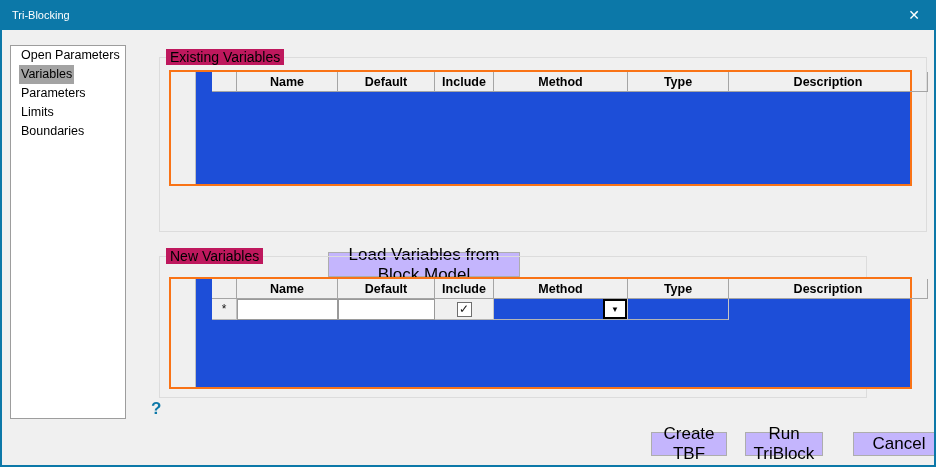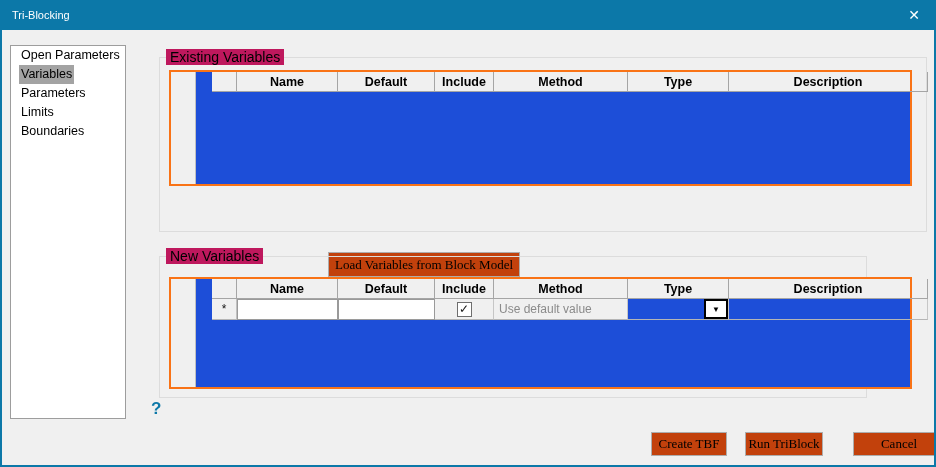--- a/index.html
+++ b/index.html
@@ -77,22 +77,22 @@
     font-size:12px; color:#1a1a1a; line-height:1;
   }
   .combo-btn {
     position:absolute; right:0px; top:0px; width:24px; height:20px;
     background:#fff; border:2px solid #000;
     display:flex; align-items:center; justify-content:center;
     font-size:8px; color:#000;
   }
   
   .btn {
-    position:absolute; background:#c2410c; border:1px solid #adadad;
-    font-family:Liberation Serif, serif; font-size:13px; color:#000;
+    position:absolute; background:#c4b5fd; border:1px solid #adadad;
+    font-family:Liberation Sans, sans-serif; font-size:17px; color:#000;
     display:flex; align-items:center; justify-content:center; cursor:default;
   }
   #btn-load   { left:168px; top:194px; width:192px; height:25px; }
   #btn-create { left:649px; top:432px; width:76px;  height:24px;text-align:center; }
   #btn-run    { left:743px; top:432px; width:78px;  height:24px;text-align:center; }
   #btn-cancel { left:851px; top:432px; width:92px;  height:24px; }
   
   .help {
     position:absolute; left:149px; top:399px;
     font-size:17px; font-weight:bold; color:#0d78a8;
@@ -151,23 +151,20 @@
         <div class="hdr-cell">Description</div>
         <div class="hdr-cell filler"></div>
       </div>
       <div class="data-row">
         <div class="cell rowhdr">*</div>
         <div class="cell editbox"></div>
         <div class="cell editbox"></div>
         <div class="cell dim">
           <div class="checkbox">✓</div>
         </div>
-        <div class="cell dim">
-          <span class="method-text">Use default value</span>
-        </div>
         <div class="cell">
           <span></span>
           <div class="combo-btn">
             <span>▼</span>
           </div>
         </div>
         <div class="cell"></div>
         <div class="cell filler"></div>
       </div>
     </div>

